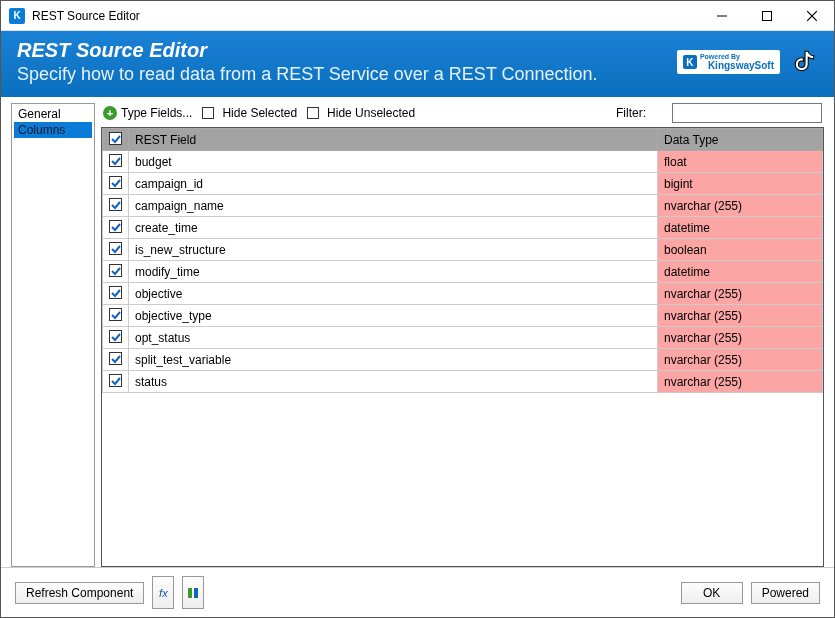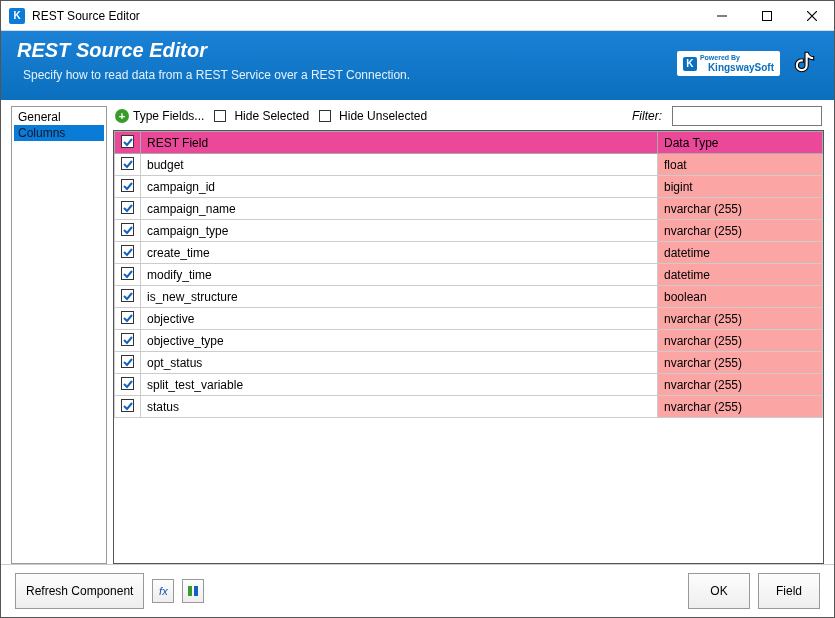--- a/index.html
+++ b/index.html
@@ -10,61 +10,61 @@
   .titlebar { height:30px; display:flex; align-items:center; border-bottom:1px solid #ddd; }
   .titlebar .app-icon { width:16px; height:16px; margin:0 7px 0 8px; background:#0a7bd6; border-radius:2px; display:flex; align-items:center; justify-content:center; color:#fff; font-weight:bold; font-size:10px; }
   .titlebar .title { flex:1; font-size:12px; }
   .titlebar .winbtn { width:45px; height:30px; display:flex; align-items:center; justify-content:center; }
   .titlebar .winbtn svg { width:10px; height:10px; }
 
   
   .header { background:linear-gradient(#1b81d6,#0a6fbd); color:#fff; padding:8px 16px 12px 16px; display:flex; align-items:center; }
   .header-left { flex:1; }
   .header h1 { margin:0 0 2px 0; font-size:20px; font-weight:600; font-style:italic; }
-  .header p  { margin:6px; font-size:12px; font-weight:400; color:#e6f2fb; }
+  .header p  { margin:0; font-size:18px; font-weight:400; color:#e6f2fb; }
   .header-logos { display:flex; align-items:center; gap:12px; }
   .ks-logo { background:#fff; border-radius:2px; padding:3px 6px; font-size:10px; color:#0a6fbd; font-weight:bold; line-height:1.1; display:flex; align-items:center; gap:3px; }
   .ks-k { background:#0a6fbd; color:#fff; width:14px; height:14px; display:flex; align-items:center; justify-content:center; font-size:10px; border-radius:2px; }
   .tiktok-icon svg { width:26px; height:26px; }
 
   
   .main { flex:1; display:flex; padding:6px 10px 0 10px; gap:6px; min-height:0; }
-  .sidebar { width:96px; border:1px solid #999; background:#fff; padding:2px 2px; }
+  .sidebar { width:84px; border:1px solid #999; background:#fff; padding:2px 2px; }
   .sidebar-item { padding:1px 4px; cursor:default; }
   .sidebar-item.selected { background:#0a7bd6; color:#0f172a; }
 
   .content { flex:1; display:flex; flex-direction:column; min-height:0; }
 
   
   .tabletools { display:flex; align-items:center; gap:10px; padding:0 2px 4px 2px; }
   .morefields { display:flex; align-items:center; gap:4px; cursor:default; }
   .plus-icon { width:14px; height:14px; border-radius:7px; background:#3a9b2a; color:#fff; display:flex; align-items:center; justify-content:center; font-weight:bold; font-size:11px; line-height:1; }
   .toolcheck { display:flex; align-items:center; gap:8px; }
   .toolcheck .box { width:12px; height:12px; border:1px solid #333; }
   .tabletools .spacer { flex:1; }
-  .filter-label { margin-right:0;font-style:italic; }
+  .filter-label { margin-right:16px; }
   .filter-input { width:150px; height:20px; border:1px solid #777; padding:1px 3px; font:inherit; }
 
   
   .tablewrap { flex:1; border:1px solid #555; overflow:hidden; background:#fff; }
   table { border-collapse:collapse; width:100%; }
-  th { background:#ec4899; border:1px solid #aaa; text-align:left; font-weight:400; padding:3px 6px; height:22px; }
+  th { background:#a3a3a3; border:1px solid #aaa; text-align:left; font-weight:400; padding:3px 6px; height:22px; }
   th.cb-col, td.cb-col { width:26px; text-align:center; padding:0; }
   td { border:1px solid #ccc; padding:3px 6px; height:22px; background:#fff; }
   td.dt-cell { background:#fca5a5; }
   tr.selected td { background:#0a7bd6 !important; color:#fff; }
   tr.selected td.dt-cell { background:#d7d7d7 !important; color:#000; border:1px solid #777; }
   .cb { width:13px; height:13px; border:1px solid #333; display:inline-flex; align-items:center; justify-content:center; background:#fff; }
   .cb svg { width:10px; height:10px; display:block; }
 
   
   .footer { border-top:1px solid #ccc; padding:8px 14px; display:flex; align-items:center; gap:8px; }
-  .btn { border:1px solid #999; background:linear-gradient(#fdfdfd,#eee); padding:10px 10px; min-width:62px; height:36px; font:inherit; cursor:default; display:inline-flex; align-items:center; justify-content:center; }
+  .btn { border:1px solid #999; background:linear-gradient(#fdfdfd,#eee); padding:10px 10px; min-width:62px; height:22px; font:inherit; cursor:default; display:inline-flex; align-items:center; justify-content:center; }
   .btn.wide { min-width:118px; }
-  .iconbtn { width:22px; height:24px; border:1px solid #999; background:linear-gradient(#fdfdfd,#eee); display:inline-flex; align-items:center; justify-content:center; font-size:11px; font-style:italic; color:#1352b0; }
+  .iconbtn { width:22px; height:33px; border:1px solid #999; background:linear-gradient(#fdfdfd,#eee); display:inline-flex; align-items:center; justify-content:center; font-size:11px; font-style:italic; color:#1352b0; }
   .footer .spacer { flex:1; }
 </style>
 </head>
 <body>
 
 <div class="titlebar">
   <div class="app-icon">K</div>
   <div class="title">REST Source Editor</div>
   <div class="winbtn">
     <svg viewBox="0 0 10 10">
@@ -173,49 +173,40 @@
                 </span></td>
               <td>campaign_name</td>
               <td class="dt-cell">nvarchar (255)</td>
             </tr>
             <tr>
               <td class="cb-col"><span class="cb">
                   <svg viewBox="0 0 10 10">
                     <path d="M1 5 L4 8 L9 2" fill="none" stroke="#1262c0" stroke-width="2"></path>
                   </svg>
                 </span></td>
-              <td>campaign_type</td>
-              <td class="dt-cell">nvarchar (255)</td>
-            </tr>
-            <tr>
-              <td class="cb-col"><span class="cb">
-                  <svg viewBox="0 0 10 10">
-                    <path d="M1 5 L4 8 L9 2" fill="none" stroke="#1262c0" stroke-width="2"></path>
-                  </svg>
-                </span></td>
               <td>create_time</td>
               <td class="dt-cell">datetime</td>
             </tr>
             <tr>
               <td class="cb-col"><span class="cb">
                   <svg viewBox="0 0 10 10">
                     <path d="M1 5 L4 8 L9 2" fill="none" stroke="#1262c0" stroke-width="2"></path>
                   </svg>
                 </span></td>
+              <td>is_new_structure</td>
+              <td class="dt-cell">boolean</td>
+            </tr>
+            <tr>
+              <td class="cb-col"><span class="cb">
+                  <svg viewBox="0 0 10 10">
+                    <path d="M1 5 L4 8 L9 2" fill="none" stroke="#1262c0" stroke-width="2"></path>
+                  </svg>
+                </span></td>
               <td>modify_time</td>
               <td class="dt-cell">datetime</td>
-            </tr>
-            <tr>
-              <td class="cb-col"><span class="cb">
-                  <svg viewBox="0 0 10 10">
-                    <path d="M1 5 L4 8 L9 2" fill="none" stroke="#1262c0" stroke-width="2"></path>
-                  </svg>
-                </span></td>
-              <td>is_new_structure</td>
-              <td class="dt-cell">boolean</td>
             </tr>
             <tr>
               <td class="cb-col"><span class="cb">
                   <svg viewBox="0 0 10 10">
                     <path d="M1 5 L4 8 L9 2" fill="none" stroke="#1262c0" stroke-width="2"></path>
                   </svg>
                 </span></td>
               <td>objective</td>
               <td class="dt-cell">nvarchar (255)</td>
             </tr>
@@ -266,14 +257,14 @@
   <button class="btn wide">Refresh Component</button>
   <span class="iconbtn">fx</span>
   <span class="iconbtn">
     <svg width="12" height="12" viewBox="0 0 12 12">
         <rect x="1" y="1" width="4" height="10" fill="#3a9b2a"></rect>
         <rect x="7" y="1" width="4" height="10" fill="#1262c0"></rect>
       </svg>
   </span>
   <div class="spacer"></div>
   <button class="btn">OK</button>
-  <button class="btn">Field</button>
+  <button class="btn">Powered</button>
 </div>
 
 </body></html>

